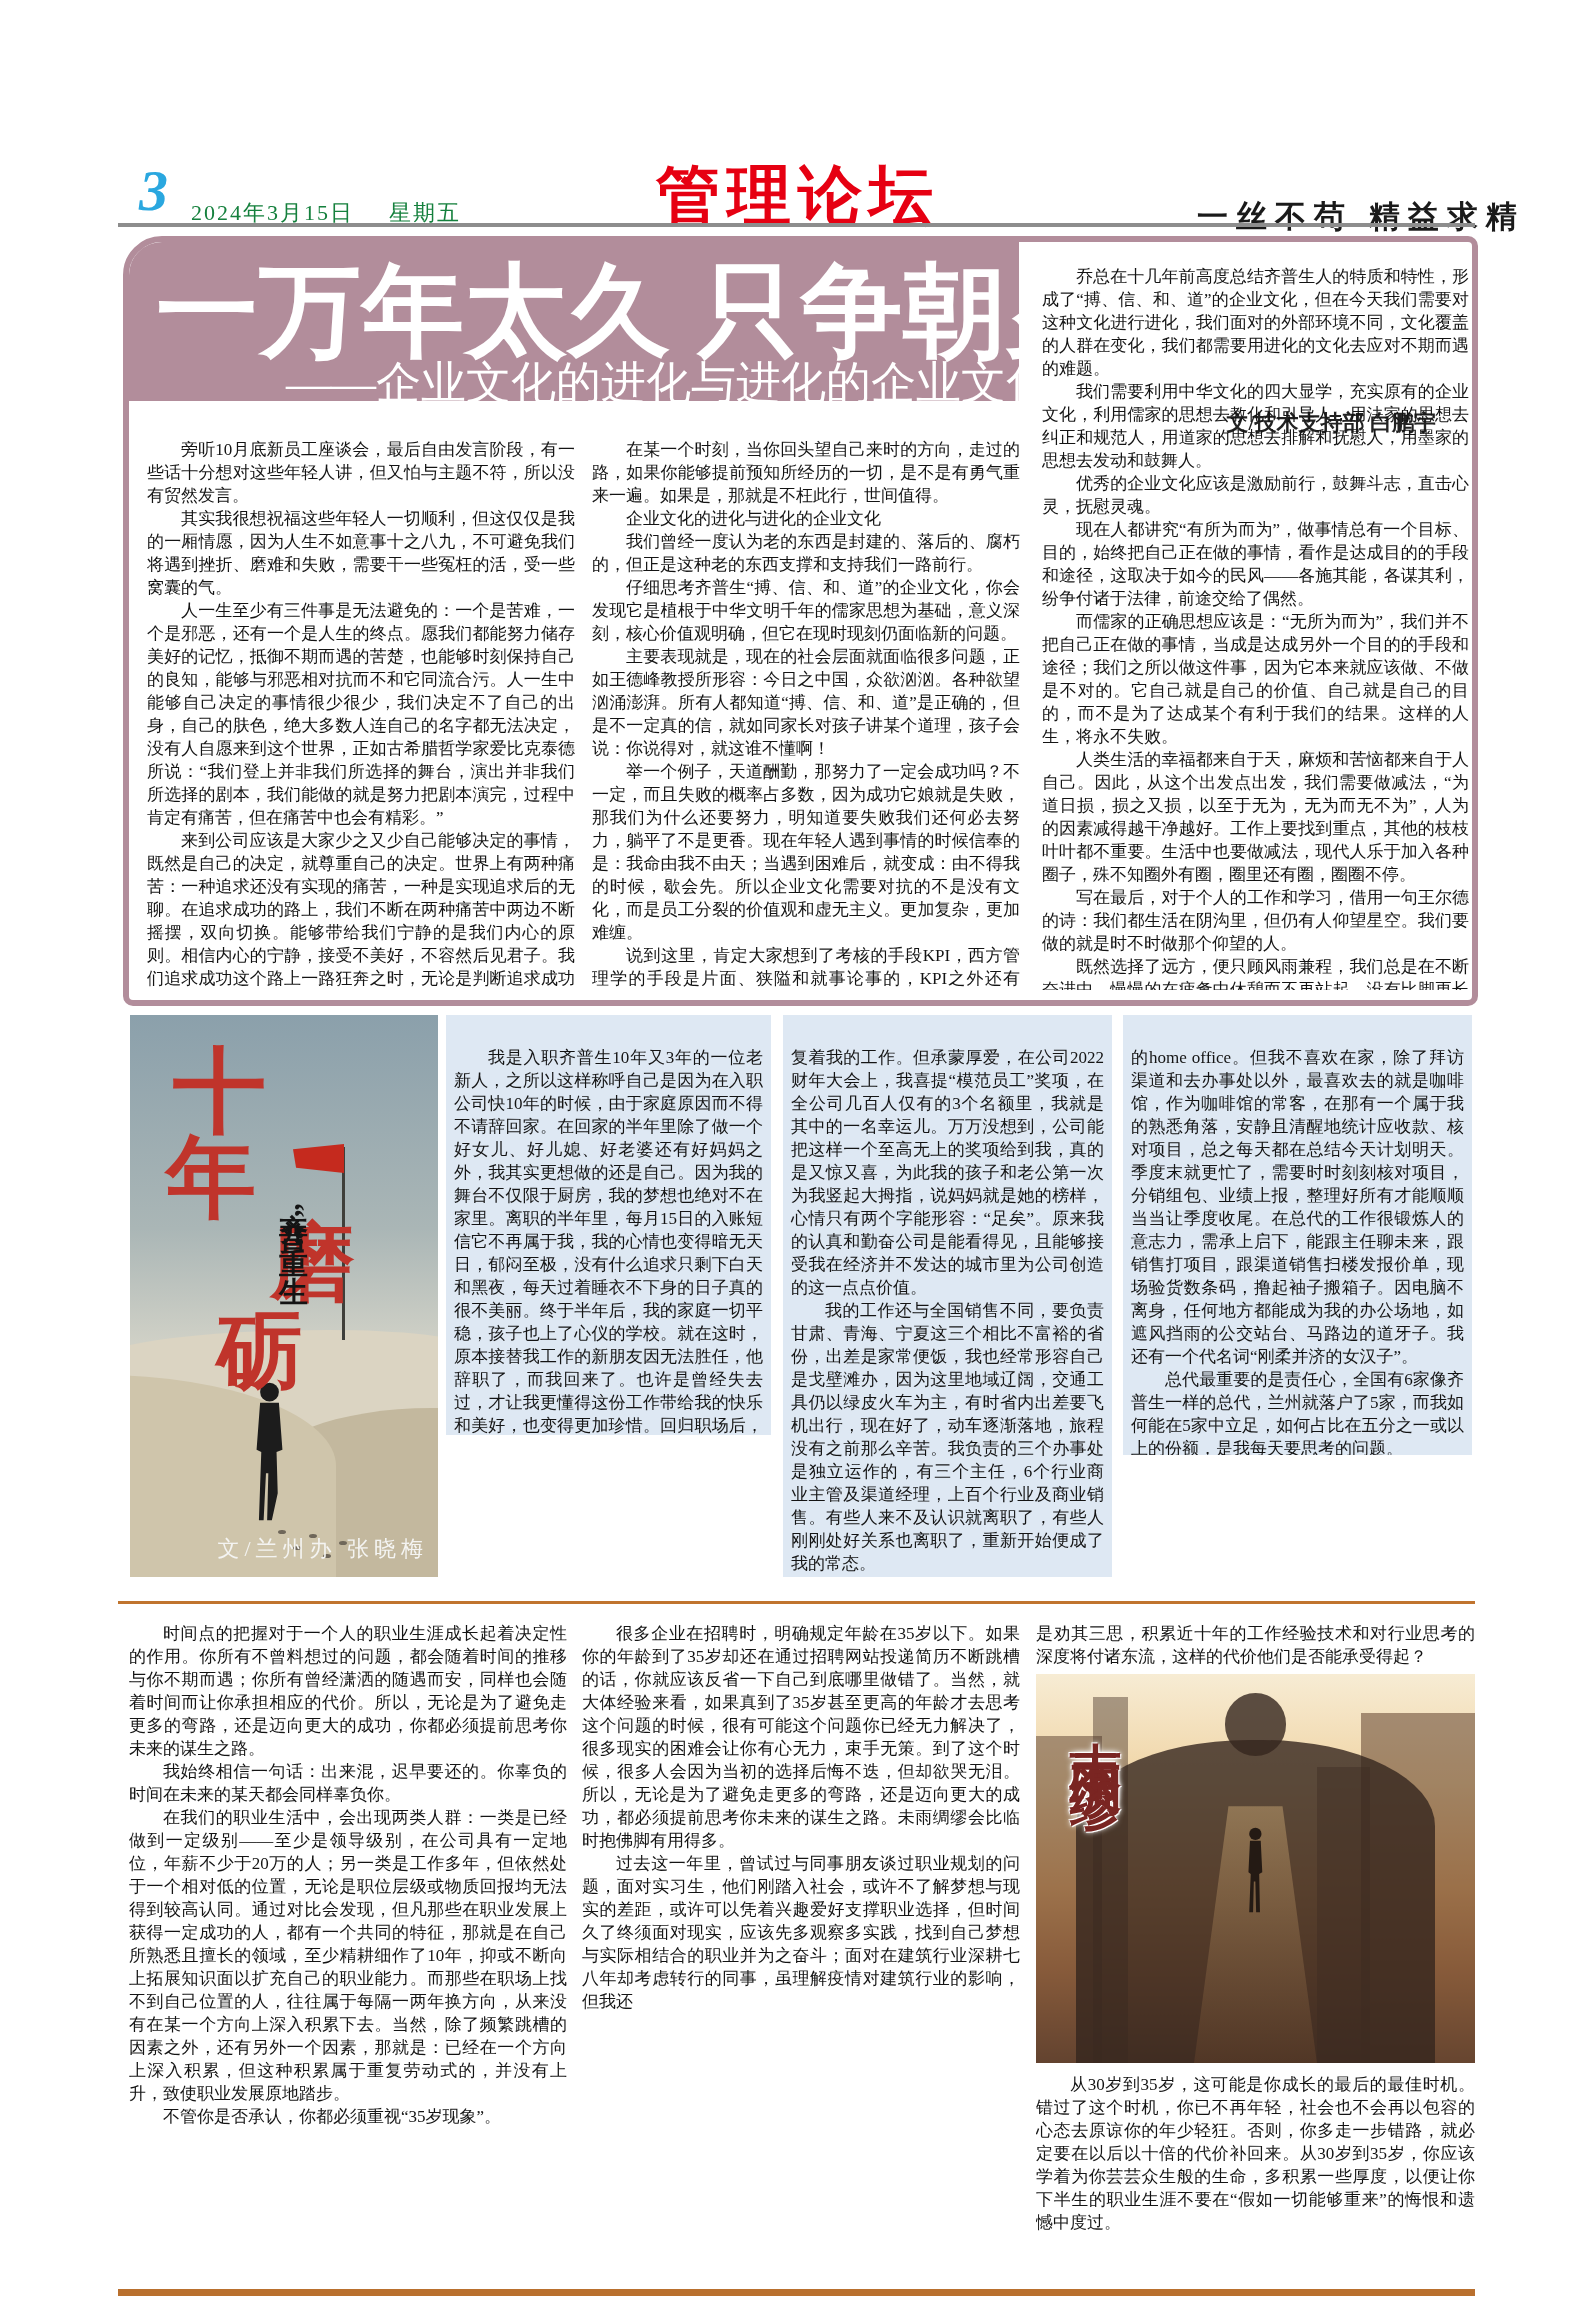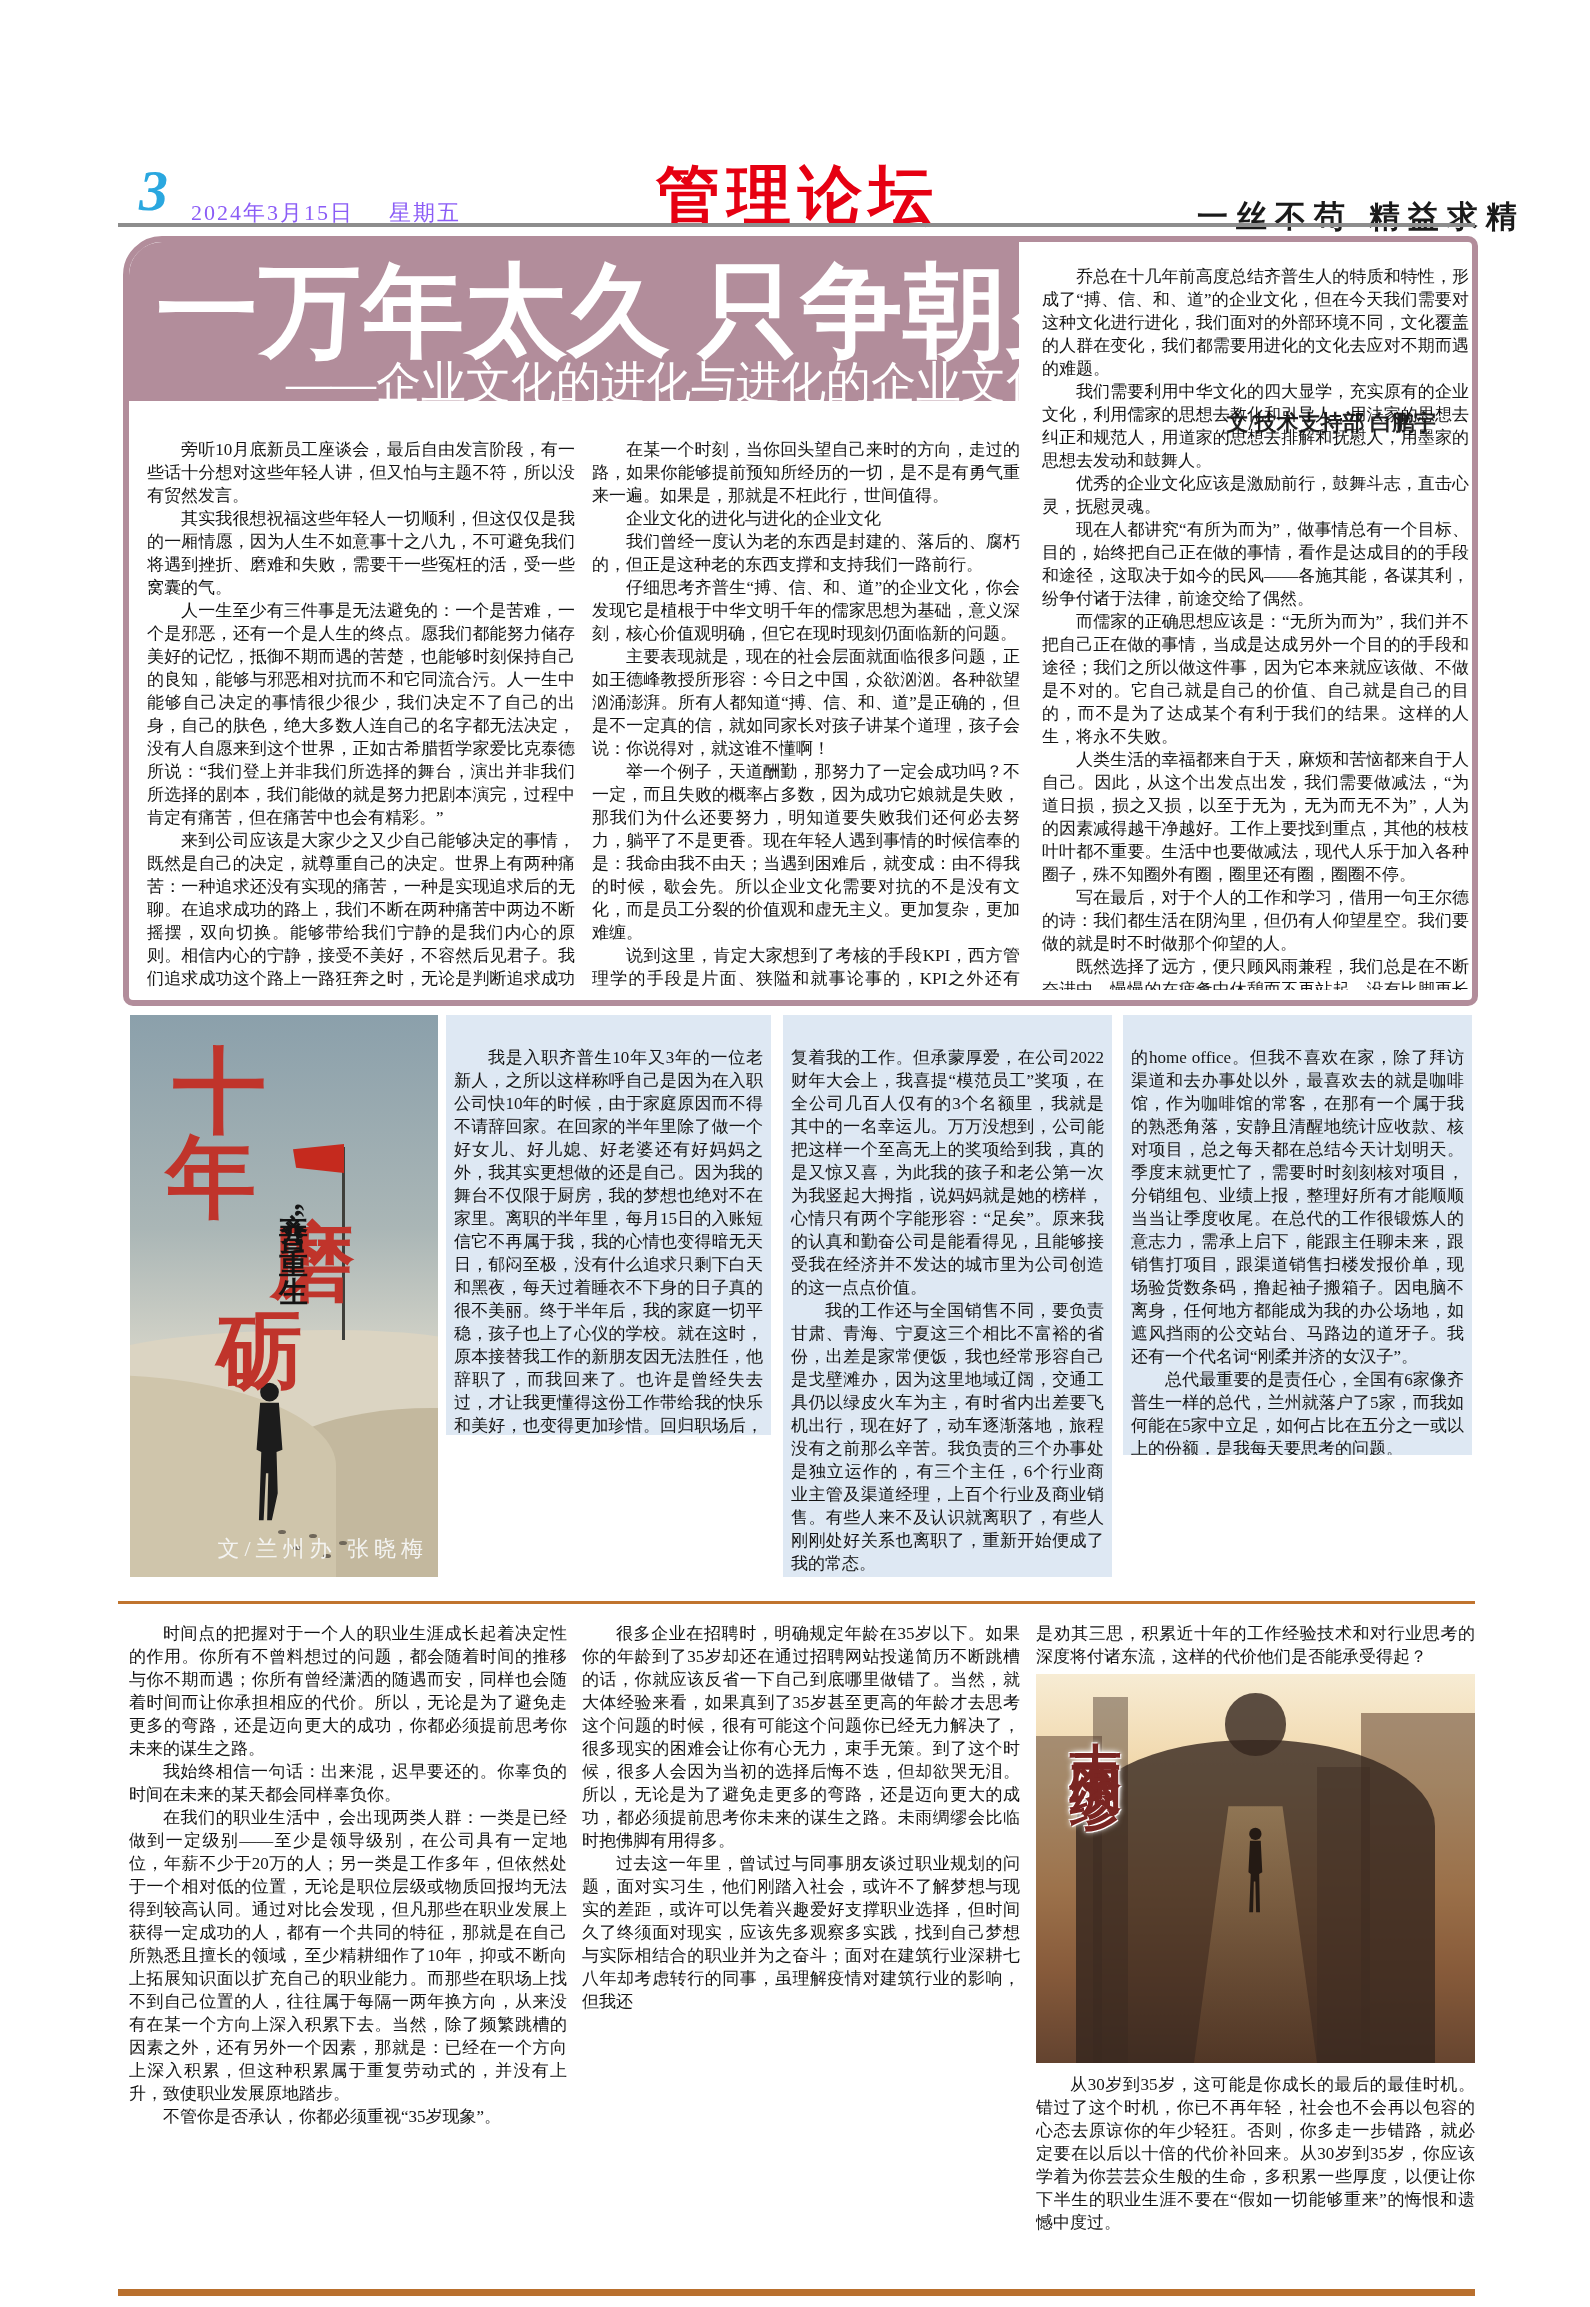--- a/index.html
+++ b/index.html
@@ -1,21 +1,21 @@
 <!DOCTYPE html>
 <html style="font-size:8px"><head>
 <meta charset="utf-8">
 <style>
   html,body{margin:0;padding:0;background:#ffffff;}
   .page{position:relative;width:1591px;height:2307px;background:#ffffff;overflow:hidden;
         font-family:"Liberation Serif","DejaVu Serif",serif;color:#111;}
   .abs{position:absolute;}
   
   .pagenum{left:139px;top:157px;font-size:58px;font-style:italic;font-weight:bold;color:#2aa7df;}
-  .dateline{left:191px;top:198px;font-size:22px;letter-spacing:2px;color:#8b5cf6;}
+  .dateline{left:191px;top:198px;font-size:22px;letter-spacing:2px;color:#15803d;}
   .forum-title{left:656px;top:152px;font-size:64px;font-weight:bold;color:#e60012;letter-spacing:7px;}
   .slogan{left:1197px;top:196px;font-size:31px;font-weight:bold;letter-spacing:8px;color:#1a1a1a;}
   .header-rule{left:118px;top:223px;width:1357px;height:3.5px;background:#8d8d8d;}
   
   .main-box{left:123px;top:236px;width:1355px;height:770px;border:6px solid #b28d9b;
             border-radius:39px 10px 10px 10px;box-sizing:border-box;background:#fff;}
   .headline-panel{left:0;top:0;width:890px;height:159px;background:#b28d9b;border-radius:33px 0 0 0;}
   .main-title{left:27px;top:2px;width:858px;font-size:102px;font-weight:bold;color:#ffffff;
               letter-spacing:1px;white-space:nowrap;}
   .main-subtitle{left:157px;top:111px;font-size:45px;font-weight:normal;color:#ffffff;white-space:nowrap;}

